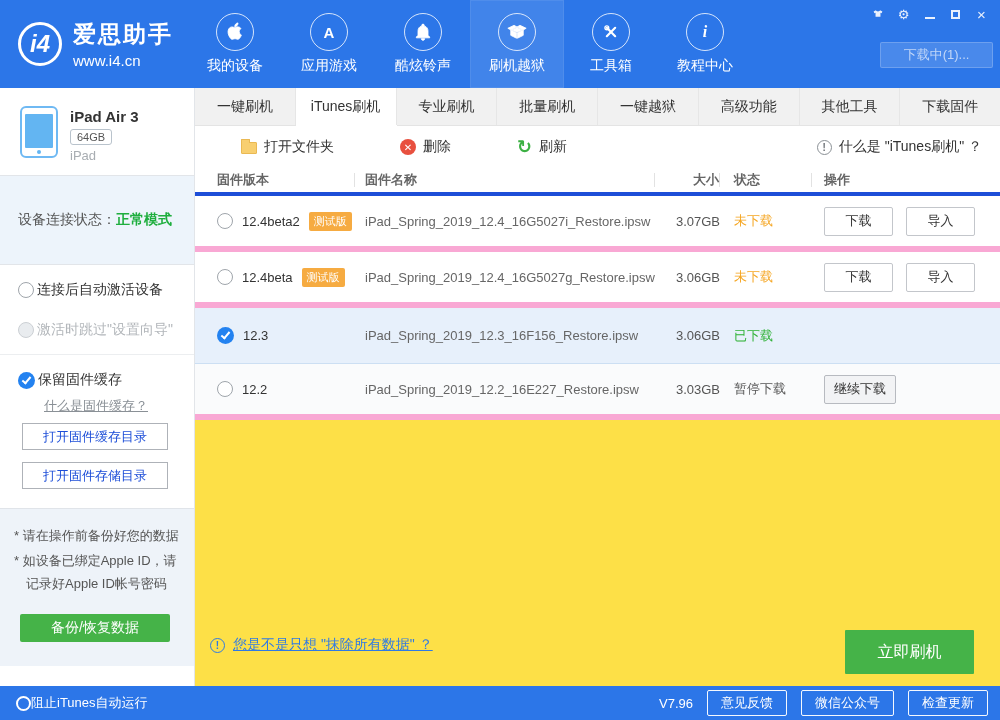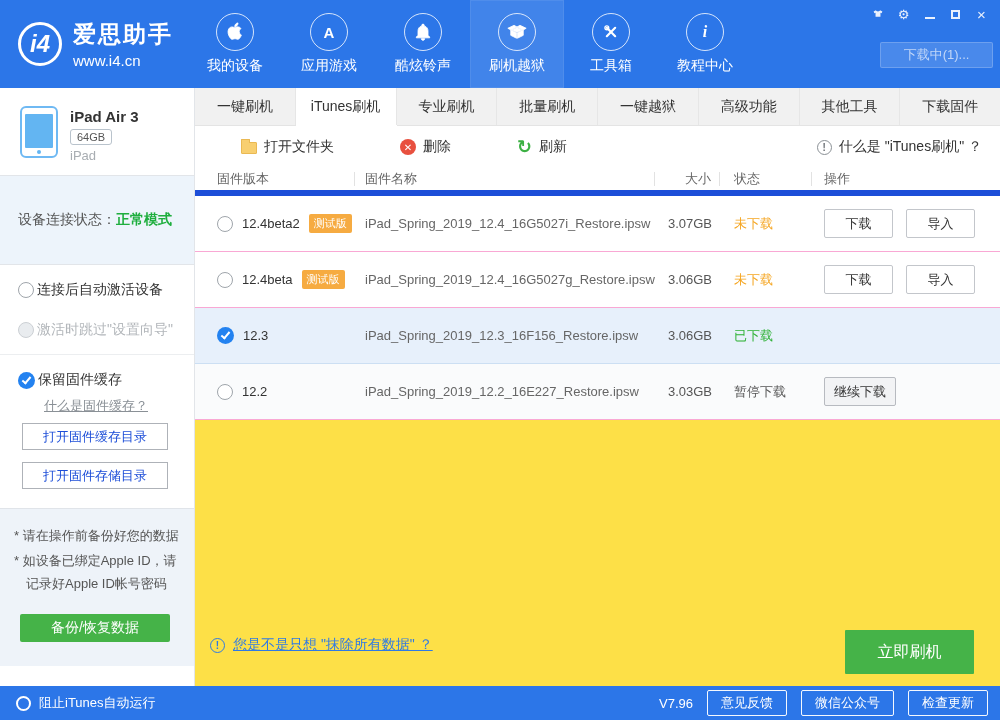--- a/index.html
+++ b/index.html
@@ -85,30 +85,30 @@
   .del-icon { width:16px; height:16px; border-radius:50%; background:#e8503f; color:#fff; font-size:10px;
     font-weight:bold; display:flex; align-items:center; justify-content:center; }
   .refresh-icon { color:#3cb043; font-size:18px; font-weight:bold; font-family:"DejaVu Sans",sans-serif; line-height:16px; }
   .tb-help { position:absolute; right:18px; top:0; height:42px; display:flex; align-items:center; gap:7px;
     font-size:14px; color:#333; cursor:pointer; }
   .i-icon { width:15px; height:15px; border-radius:50%; border:1px solid #8a9095; color:#6b7075;
     font-size:10px; font-weight:bold; display:flex; align-items:center; justify-content:center; flex:0 0 auto; }
   .i-icon.blue { border-color:#2f7ae5; color:#2f7ae5; }
   
   .thead { position:absolute; left:0; top:80px; width:100%; height:28px; display:flex; align-items:center;
-    font-size:13px; color:#666; border-bottom:6px solid #1d4ed8; background:#fff; }
+    font-size:13px; color:#666; border-bottom:4px solid #1d4ed8; background:#fff;font-weight:bold; }
   .th { height:14px; display:flex; align-items:center; border-right:1px solid #e2e2e2; }
   .th:last-child { border-right:none; }
   .c-ver { width:160px; padding-left:22px; }
   .c-file { width:300px; padding-left:10px; }
-  .c-size { width:65px; justify-content:flex-end; padding-right:8px;text-align:center; }
+  .c-size { width:65px; justify-content:flex-end; padding-right:0;text-align:center; }
   .c-status { width:92px; padding-left:14px; }
   .c-ops { flex:1; padding-left:12px; }
   .rows { position:absolute; left:0; top:108px; width:100%; }
-  .frow { height:56px; display:flex; align-items:center; border-bottom:1px solid #f9a8d4; background:#fff; }
+  .frow { height:56px; display:flex; align-items:center; border-bottom:6px solid #f9a8d4; background:#fff; }
   .frow.selected { background:#e7f0fb; border-bottom:1px solid #ccdff3; }
   .frow.faint { background:#fafbfc; }
   .cell { display:flex; align-items:center; }
   .cell.c-ver { gap:9px; }
   .ver-text { font-size:13px; color:#333; }
   .beta-badge { background:#f6ab41; color:#fff; font-size:11px; border-radius:2px; padding:2px 5px; }
   .file-text { font-size:13px; color:#666; }
   .size-text { font-size:13px; color:#555; }
   .st { font-size:13px; }
   .st.orange { color:#f5a623; }
@@ -124,21 +124,21 @@
   .mode-box { position:absolute; left:240px; top:540px; width:395px; height:49px;
     border:3px solid #e61717; display:flex; align-items:center; padding-left:12px; gap:13px; }
   .mode { display:flex; align-items:center; gap:6px; font-size:14px; color:#333; cursor:pointer; }
   .q-icon { width:16px; height:16px; border-radius:50%; border:1px solid #2f7ae5; color:#2f7ae5;
     font-size:11px; display:flex; align-items:center; justify-content:center; cursor:pointer; }
   .flash-btn { position:absolute; left:650px; top:542px; width:129px; height:44px; background:#45b348;
     border-radius:1px; color:#fff; font-size:16px; display:flex; align-items:center; justify-content:center; cursor:pointer; }
   
   .statusbar { position:absolute; left:0; top:686px; width:1000px; height:34px; background:#2c76e8;
     display:flex; align-items:center; color:#fff; }
-  .prevent { display:flex; align-items:center; gap:8px; margin-left:16px; font-size:13px; cursor:pointer; }
+  .prevent { display:flex; align-items:center; margin-left:16px; font-size:13px; cursor:pointer; }
   .w-radio { width:15px; height:15px; border-radius:50%; border:2px solid #fff; background:transparent; }
   .sb-right { position:absolute; right:12px; display:flex; align-items:center; gap:14px; }
   .sb-ver { font-size:13px; }
   .sb-btn { border:1px solid rgba(255,255,255,0.95); border-radius:2px; font-size:13px; color:#fff;
     padding:3px 13px; cursor:pointer; }
 </style>
 </head>
 <body>
 
 <div class="header">

